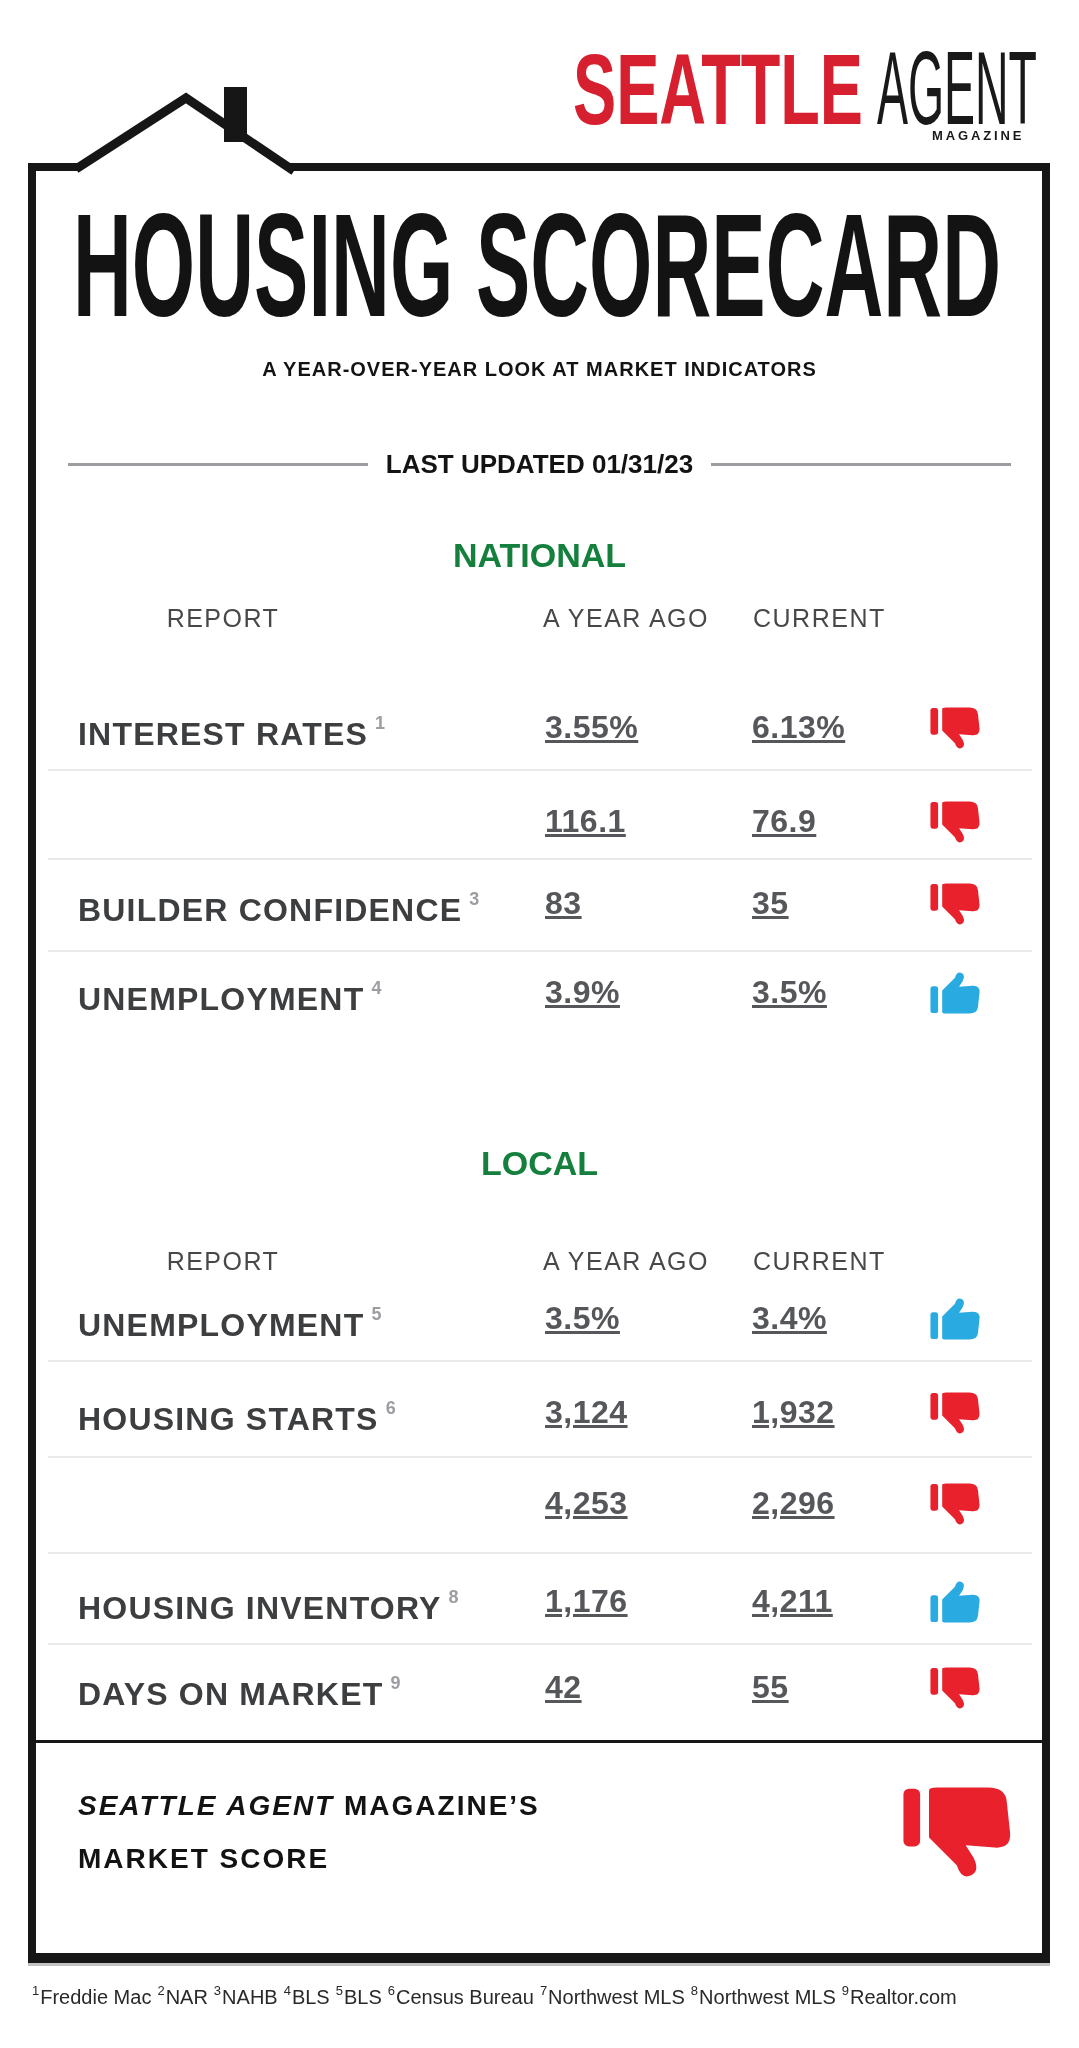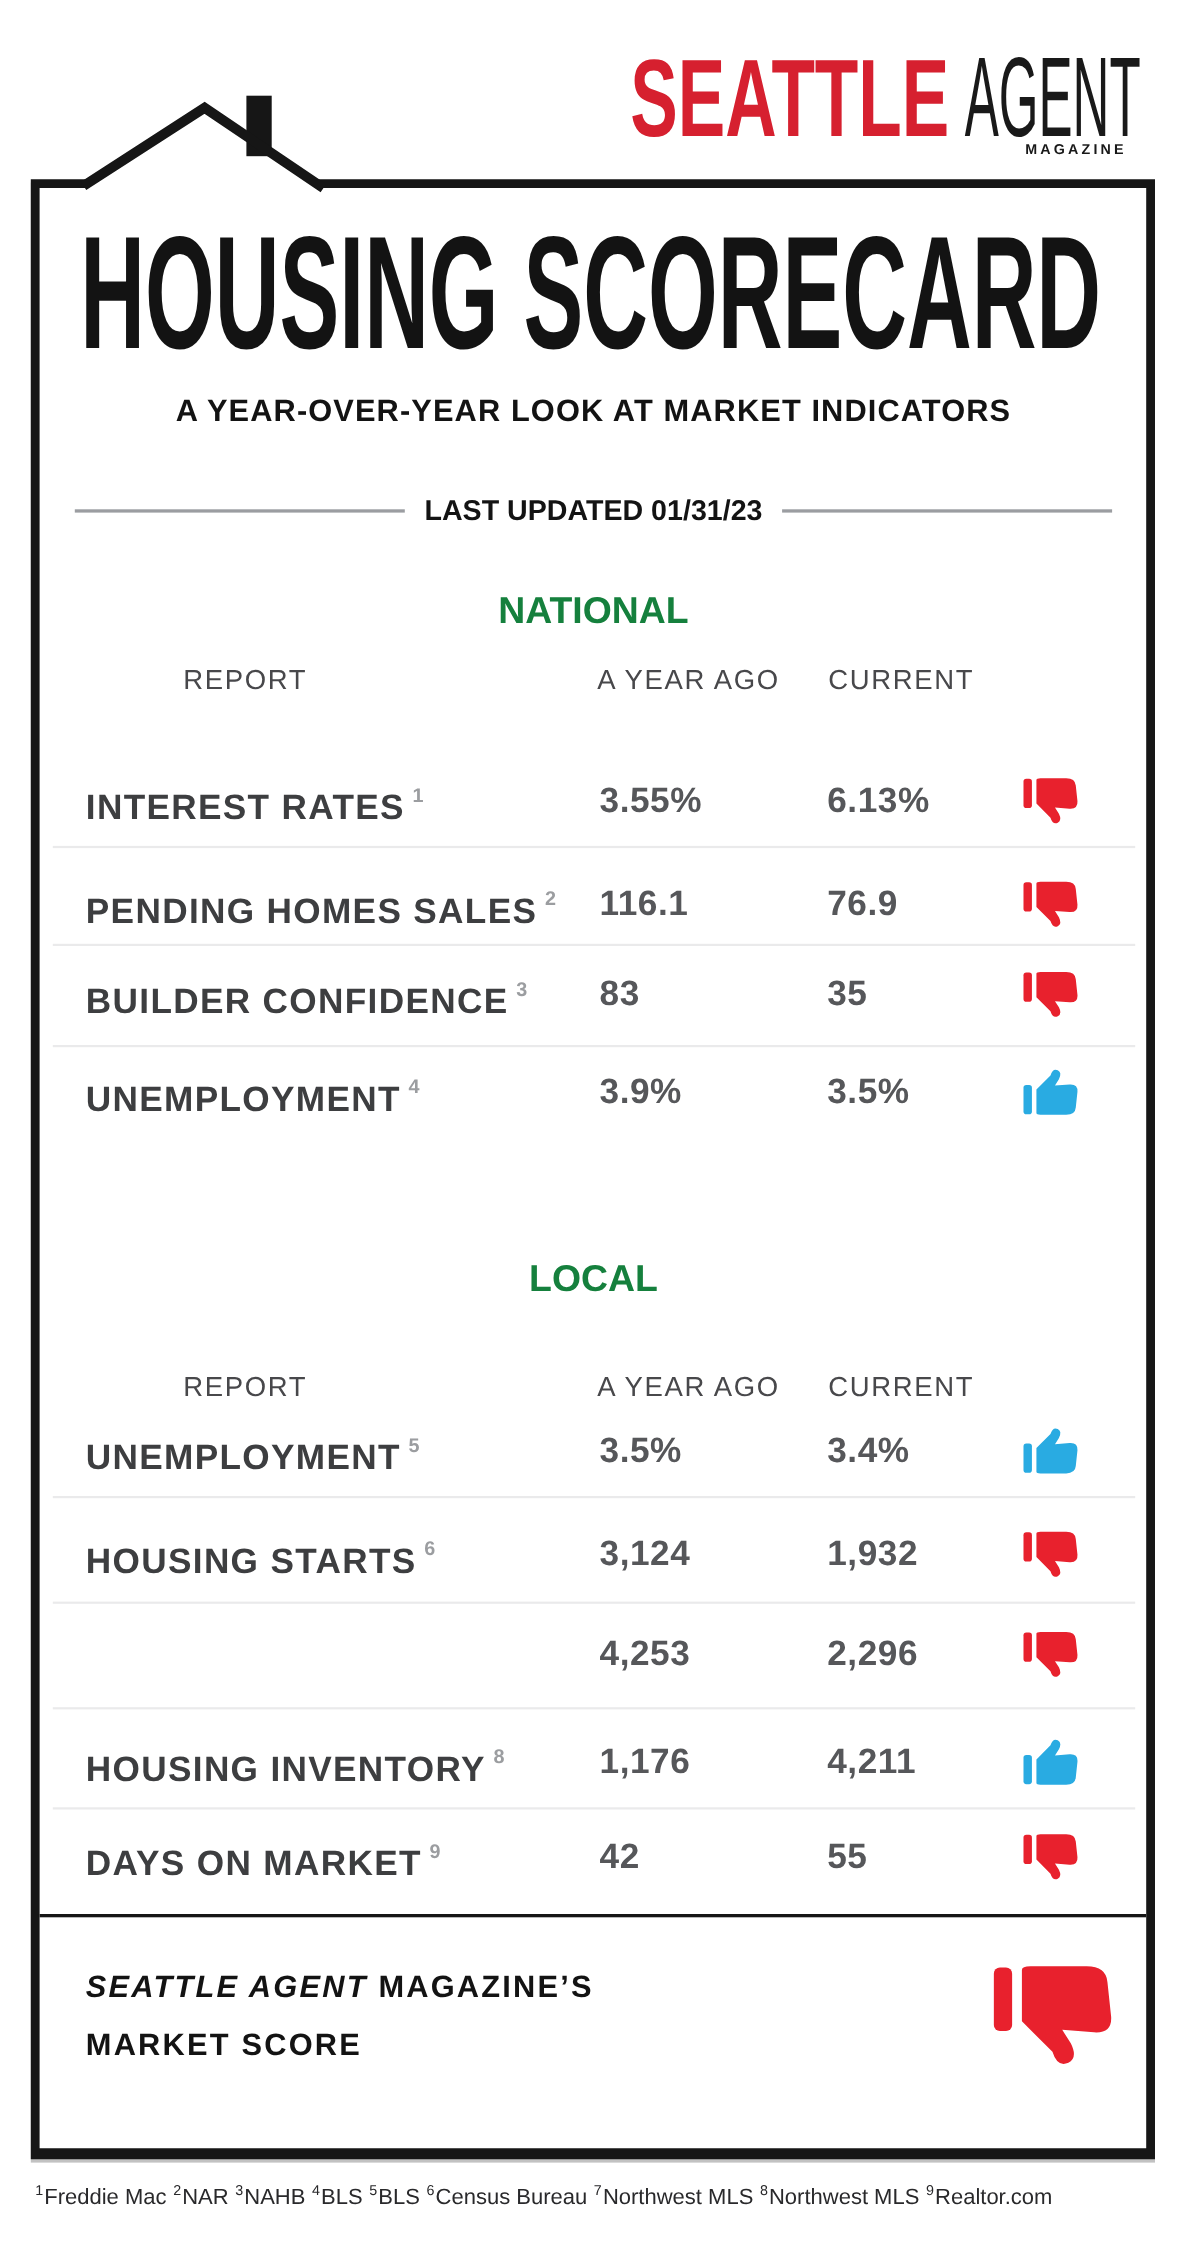--- a/index.html
+++ b/index.html
@@ -12,42 +12,42 @@
   
   .board{position:absolute;left:28px;top:163px;width:1022px;height:1800px;
          border:8px solid #161616;border-bottom-width:10px;box-sizing:border-box;
          box-shadow:0 3px 0 #c2c2c2;}
   .roof-mask{position:absolute;left:80px;top:158px;width:206px;height:19px;background:#fff;}
   .roof-svg{position:absolute;left:40px;top:75px;}
 
   
   .title-svg{position:absolute;left:38px;top:190px;}
   .subtitle{position:absolute;left:0;top:358px;width:1079px;text-align:center;
-            font-size:28px;font-weight:bold;letter-spacing:1px;}
+            font-size:20px;font-weight:bold;letter-spacing:1px;}
   .lastupd{position:absolute;left:0;top:448px;width:1079px;height:32px;
            display:flex;align-items:center;justify-content:center;gap:18px;}
   .lastupd .rule{width:300px;height:3px;background:#9b9da1;}
   .lastupd .txt{font-size:26px;font-weight:bold;white-space:nowrap;}
 
   .sec-head{position:absolute;left:0;width:1079px;text-align:center;
             font-size:34px;font-weight:bold;color:#15803d;}
 
   .colhead{position:absolute;left:0;width:1079px;height:30px;font-size:25px;
            color:#48484b;letter-spacing:1.5px;}
   .colhead .c-report{position:absolute;left:78px;width:290px;text-align:center;}
   .colhead .c-ago{position:absolute;left:543px;}
   .colhead .c-cur{position:absolute;left:753px;}
 
   .row{position:absolute;left:0;width:1079px;height:48px;}
   .row .rlabel{position:absolute;left:78px;line-height:48px;font-size:32px;font-weight:bold;
                color:#3d3e40;letter-spacing:1.2px;white-space:nowrap;}
   .row .rlabel sup{font-size:18px;font-weight:bold;color:#9b9da0;position:relative;top:-4px;
                    margin-left:7px;letter-spacing:0;}
   .row .val{position:absolute;line-height:48px;font-size:32px;font-weight:bold;color:#56575a;
-            letter-spacing:0.5px;white-space:nowrap;}
+            letter-spacing:0.5px;white-space:nowrap;text-decoration:underline;}
   .row .v1{left:545px;}
   .row .v2{left:752px;}
   .row .thumb{position:absolute;left:930px;top:2px;width:52px;height:46px;}
   .thumb svg{width:52px;height:46px;}
   .thumb[data-dir="up"] svg{fill:var(--blue,#29abe2);}
   .thumb[data-dir="down"] svg{fill:var(--red,#e8212d);transform:scaleY(-1);}
 
   .sep{position:absolute;left:48px;width:984px;height:2px;background:#eaeaeb;}
   .divider{position:absolute;left:36px;top:1740px;width:1006px;height:3px;background:#161616;}
 
@@ -111,21 +111,20 @@
     <div class="rlabel"><span>INTEREST RATES</span><sup>1</sup></div>
     <div class="val v1">3.55%</div>
     <div class="val v2">6.13%</div>
     <div class="thumb" data-dir="down"><svg viewBox="0 0 100 90">
           <use href="#thumbshape"></use>
         </svg></div>
   </div>
   <div class="sep" style="top:769px"></div>
 
   <div class="row" style="top:797px">
-    <div class="rlabel"><span>PENDING HOMES SALES</span><sup>2</sup></div>
     <div class="val v1">116.1</div>
     <div class="val v2">76.9</div>
     <div class="thumb" data-dir="down"><svg viewBox="0 0 100 90">
           <use href="#thumbshape"></use>
         </svg></div>
   </div>
   <div class="sep" style="top:858px"></div>
 
   <div class="row" style="top:879px">
     <div class="rlabel"><span>BUILDER CONFIDENCE</span><sup>3</sup></div>

